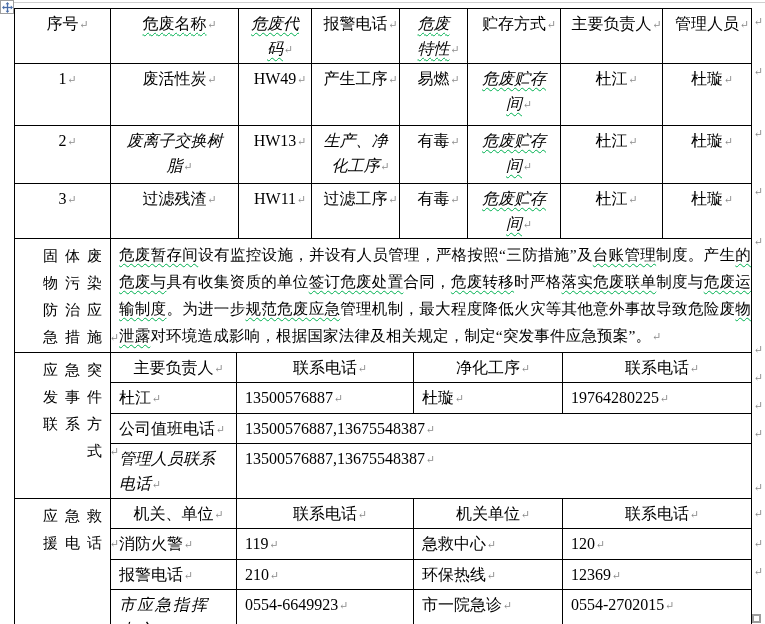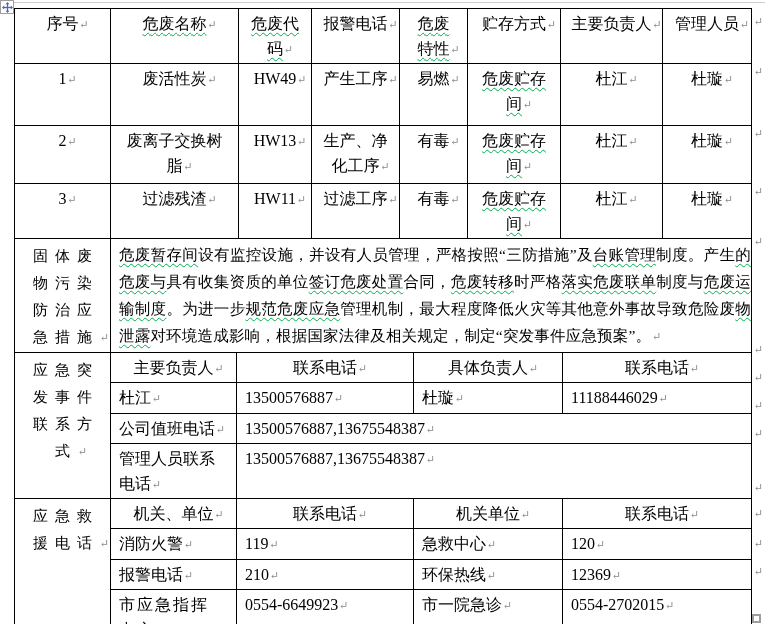--- a/index.html
+++ b/index.html
@@ -5,23 +5,23 @@
   html,body{margin:0;padding:0;background:#ffffff;}
   body{width:765px;height:624px;font-family:"Liberation Serif","DejaVu Serif",serif;color:#000;}
   .canvas{position:relative;width:765px;height:624px;overflow:hidden;background:#fff;}
   .topline{position:absolute;left:0;top:2px;width:765px;height:1px;background:#cfcfcf;}
   .tblwrap{position:absolute;left:14px;top:8px;width:737px;}
   table{border-collapse:collapse;table-layout:fixed;width:737px;}
   table + table{margin-top:-1px;}
   td{border:1px solid #000;vertical-align:top;font-size:16px;line-height:25px;padding:2px 4px 0 4px;}
   .ctr{text-align:center;}
   .lft{text-align:left;padding-left:8px;}
-  .lbl{font-size:15px;letter-spacing:7px;line-height:27px;padding:4px 1px 0 8px;text-align:center;}
+  .lbl{font-size:15px;letter-spacing:7px;line-height:27px;padding:4px 1px 0 8px;text-align:right;}
   .para{text-align:justify;line-height:27px;padding:2px 0 0 8px;font-size:15.5px;letter-spacing:0.2px;}
-  .cw{display:inline-block;}
+  .cw{display:inline-block;font-style:italic;}
   .sq{text-decoration:underline wavy #00b050;text-decoration-thickness:1px;text-underline-offset:3px;text-decoration-skip-ink:none;}
   .pm{display:inline-block;width:0;overflow:visible;white-space:nowrap;color:#8a8a8a;font-size:11px;letter-spacing:normal;position:relative;top:-1px;left:1px;}
   .pmo{position:absolute;left:754px;color:#8a8a8a;font-size:11px;line-height:11px;}
   .mh{position:absolute;left:0;top:0;width:14px;height:14px;border:1px solid #9e9e9e;background:#fff;box-sizing:border-box;display:flex;align-items:center;justify-content:center;}
   .rh{position:absolute;left:752px;top:614px;width:9px;height:9px;border:2px solid #9e9e9e;background:#fff;box-sizing:border-box;}
 </style>
 </head>
 <body>
 
 <div class="canvas">
@@ -120,28 +120,28 @@
           <col style="width:126px">
           <col style="width:177px">
           <col style="width:149px">
           <col style="width:189px">
       </colgroup>
       <tbody>
         <tr style="height:26px">
           <td class="lbl" rowspan="4"><span>应急突发事件联系方式</span><span class="pm">↵</span></td>
           <td class="ctr"><span>主要负责人</span><span class="pm">↵</span></td>
           <td class="ctr"><span>联系电话</span><span class="pm">↵</span></td>
-          <td class="ctr"><span>具体负责人</span><span class="pm">↵</span></td>
+          <td class="ctr"><span>净化工序</span><span class="pm">↵</span></td>
           <td class="ctr"><span>联系电话</span><span class="pm">↵</span></td>
         </tr>
         <tr style="height:31px">
           <td class="lft"><span>杜江</span><span class="pm">↵</span></td>
           <td class="lft"><span>13500576887</span><span class="pm">↵</span></td>
           <td class="lft"><span>杜璇</span><span class="pm">↵</span></td>
-          <td class="lft"><span>11188446029</span><span class="pm">↵</span></td>
+          <td class="lft"><span>19764280225</span><span class="pm">↵</span></td>
         </tr>
         <tr style="height:26px">
           <td class="lft"><span>公司值班电话</span><span class="pm">↵</span></td>
           <td class="lft" colspan="3"><span>13500576887,13675548387</span><span class="pm">↵</span></td>
         </tr>
         <tr style="height:55px">
           <td class="lft"><div class="cw" style="max-width:100px"><span>管理人员联系电话</span><span class="pm">↵</span></div></td>
           <td class="lft" colspan="3"><span>13500576887,13675548387</span><span class="pm">↵</span></td>
         </tr>
       </tbody>

